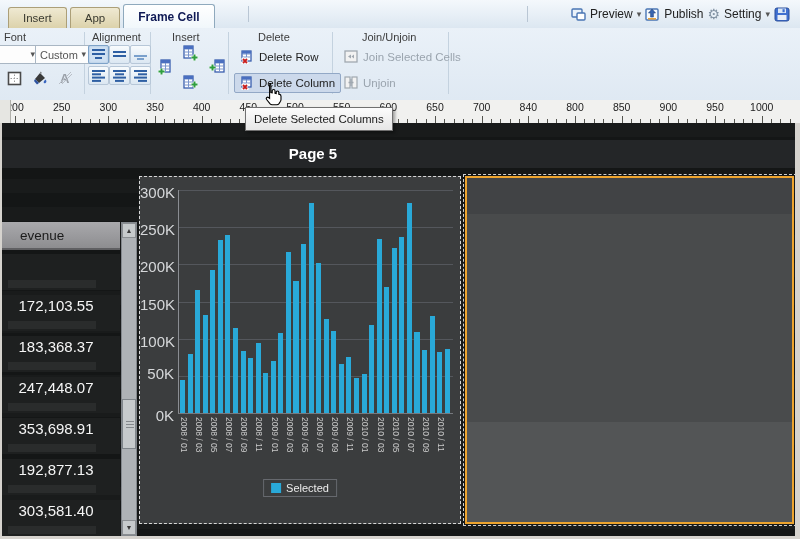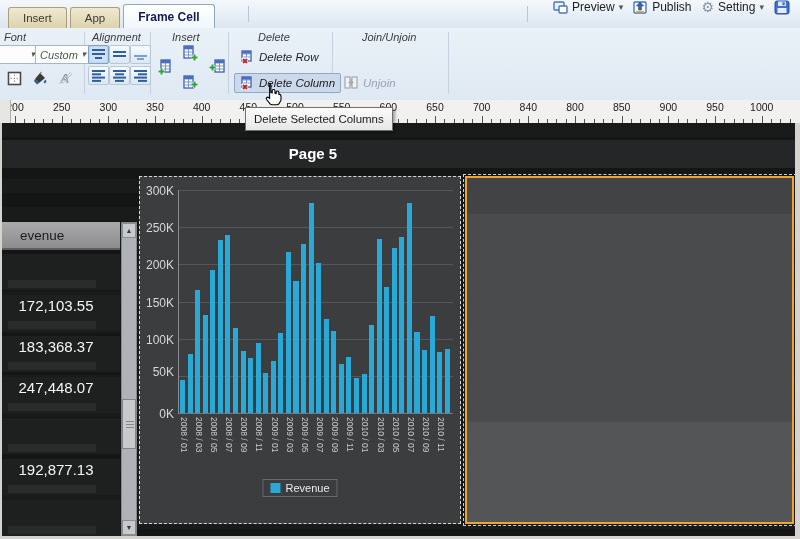--- a/index.html
+++ b/index.html
@@ -9,28 +9,28 @@
   
   .titlebar{position:absolute;left:0;top:0;width:800px;height:28px;
     background:linear-gradient(#f4f8fc,#dce7f1);border-bottom:1px solid #b5c3d3;}
   .tabs{position:absolute;left:8px;bottom:0;display:flex;align-items:flex-end;gap:3px;height:24px;}
   .tab{height:20px;padding:0 14px;display:flex;align-items:center;font-size:11.5px;color:#3a3a30;
     background:linear-gradient(#efe9d2,#dcd2ab);border:1px solid #ac9f78;border-bottom:none;
     border-radius:3px 3px 0 0;cursor:default;}
   .tab.active{height:23px;background:linear-gradient(#ffffff,#f1f7fb);border-color:#8fa9bd;
     color:#101a55;font-weight:bold;font-size:12px;}
   .tb-sep{position:absolute;top:6px;width:1px;height:16px;background:#b9c6d4;}
-  .toolbar{position:absolute;right:10px;top:0;height:28px;display:flex;align-items:flex-start;gap:10px;}
+  .toolbar{position:absolute;right:10px;top:0;height:28px;display:flex;align-items:center;gap:4px;}
   .tool{display:flex;align-items:center;gap:4px;font-size:12px;color:#222;cursor:pointer;}
   .caret{font-size:9px;color:#555;line-height:1;}
   .gear{font-size:14px;color:#8494a4;line-height:1;}
 
   
   .ribbon{position:absolute;left:0;top:28px;width:800px;height:72px;
-    background:linear-gradient(#eaf1f8,#dfe9f3);border-bottom:1px solid #b9c6d4;font-style:italic;}
+    background:linear-gradient(#eaf1f8,#dfe9f3);border-bottom:1px solid #b9c6d4;}
   .rsep{position:absolute;top:4px;width:1px;height:62px;background:#c4d2df;}
   .glabel{position:absolute;top:3px;font-size:11px;color:#3c3c3c;}
   .dropdown{position:absolute;height:17px;background:#fdfdfd;border:1px solid #a9b6c3;
     display:flex;align-items:center;justify-content:space-between;padding:0 4px;font-size:11px;color:#555;}
   .iconbtn{position:absolute;width:20px;height:20px;display:flex;align-items:center;justify-content:center;cursor:pointer;}
   .alignbtn{position:absolute;width:19px;height:17px;border:1px solid #b7c7d8;border-radius:2px;
     background:linear-gradient(#f8fbfd,#dbe7f2);display:flex;align-items:center;justify-content:center;cursor:pointer;}
   .alignbtn.active{background:#cfe0f2;border-color:#7da2c8;box-shadow:inset 0 0 2px #9fbbd8;}
   .menuitem{position:absolute;display:flex;align-items:center;gap:5px;font-size:11.5px;color:#1e1e1e;
     padding:2px 5px;border:1px solid transparent;cursor:pointer;white-space:nowrap;}
@@ -73,21 +73,21 @@
   .sbtn{position:absolute;left:0;width:14px;height:15px;background:#c6cacc;border:1px solid #8a8e92;
     box-sizing:border-box;display:flex;align-items:center;justify-content:center;
     font-size:7px;color:#3a3a3a;cursor:pointer;}
   .sthumb{position:absolute;left:0;top:176px;width:14px;height:50px;background:#c6cacc;
     border:1px solid #7f858a;box-sizing:border-box;cursor:pointer;}
   .grip{position:absolute;left:3px;width:8px;height:1px;background:#85898d;}
 
   
   .chartcell{position:absolute;left:139px;top:53px;width:322px;height:348px;background:#3b3d3e;
     border:1px dashed #d8d8d8;box-sizing:border-box;}
-  .yaxis-lab{position:absolute;width:34px;text-align:right;font-size:12px;color:#d6d8da;}
+  .yaxis-lab{position:absolute;width:34px;text-align:right;font-size:15px;color:#d6d8da;}
   .plot{position:absolute;left:38px;top:13px;width:274px;height:223px;
     border-left:1px solid #8a8d92;border-bottom:1px solid #76797e;box-sizing:content-box;}
   .gline{position:absolute;left:0;width:274px;height:1px;background:#54575c;}
   .bars{position:absolute;left:1px;bottom:0;width:273px;height:223px;display:flex;align-items:flex-end;}
   .bar{width:5.1px;margin-right:2.48px;}
   .xlabels{position:absolute;left:39px;top:240px;width:274px;height:60px;display:flex;}
   .xlab{width:7.58px;overflow:visible;writing-mode:vertical-rl;font-size:8.5px;color:#c9c9c9;
     letter-spacing:0;line-height:7.58px;white-space:nowrap;}
   .legend{position:absolute;left:50%;top:302px;transform:translateX(-50%);
     border:1px solid #66696e;padding:2px 7px;display:flex;align-items:center;gap:5px;}
@@ -320,20 +320,30 @@
             <path d="M2 4h9M2 7h9M6.5 1v10" stroke="#7a95cc" stroke-width="1"></path>
             <rect x="2" y="1" width="9" height="2.6" fill="#4a6fc0"></rect>
             <path d="M2 8 L8 14 M8 8 L2 14" stroke="#fff" stroke-width="3"></path>
             <path d="M3 9 L7 13 M7 9 L3 13" stroke="#c81e1e" stroke-width="1.8"></path>
           </svg>
       </span>
       <span>Delete Row</span>
     </div>
 
     <div class="glabel" style="left:362px">Join/Unjoin</div>
+    <div class="menuitem disabled" style="left:338px;top:19px">
+      <span>
+        <svg width="14" height="13" viewBox="0 0 14 13">
+            <rect x="1" y="1" width="12" height="11" fill="#f2f2f2" stroke="#a0a8b0" stroke-width="1.3"></rect>
+            <path d="M4 6.5 L7 4.5 L7 8.5 Z" fill="#a0a8b0"></path>
+            <path d="M10 4.5 L10 8.5 L7.5 6.5 Z" fill="#a0a8b0"></path>
+          </svg>
+      </span>
+      <span>Join Selected Cells</span>
+    </div>
     <div class="menuitem disabled" style="left:338px;top:45px">
       <span>
         <svg width="14" height="13" viewBox="0 0 14 13">
             <rect x="1" y="1" width="5" height="11" fill="#f2f2f2" stroke="#a0a8b0" stroke-width="1.2"></rect>
             <rect x="8" y="1" width="5" height="11" fill="#f2f2f2" stroke="#a0a8b0" stroke-width="1.2"></rect>
             <path d="M7 3v7M4.5 6.5h5" stroke="#a0a8b0" stroke-width="1.4"></path>
           </svg>
       </span>
       <span>Unjoin</span>
     </div>
@@ -470,31 +480,33 @@
             </div>
           </div>
           <div class="revrow">
             <div class="revcell">
               <div class="revnum">247,448.07</div>
               <div class="revstrip"></div>
             </div>
           </div>
           <div class="revrow">
             <div class="revcell">
+              <div class="revnum">353,698.91</div>
               <div class="revstrip"></div>
             </div>
           </div>
           <div class="revrow">
             <div class="revcell">
               <div class="revnum">192,877.13</div>
               <div class="revstrip"></div>
             </div>
           </div>
           <div class="revrow">
             <div class="revcell">
+              <div class="revnum">303,581.40</div>
               <div class="revstrip"></div>
             </div>
           </div>
         </div>
     </div>
 
     <div class="vscroll">
       <div class="sbtn" style="top:0">
           <span>▲</span>
         </div>
@@ -599,21 +611,21 @@
           <div class="xlab"></div>
           <div class="xlab">2010 / 07</div>
           <div class="xlab"></div>
           <div class="xlab">2010 / 09</div>
           <div class="xlab"></div>
           <div class="xlab">2010 / 11</div>
           <div class="xlab"></div>
         </div>
       <div class="legend">
         <div class="swatch" id="legswatch" style="background: rgb(41, 169, 216);"></div>
-        <div class="legtext">Revenue</div>
+        <div class="legtext">Selected</div>
       </div>
     </div>
 
     <div class="ants"></div>
     <div class="orangecell"></div>
 
     <div class="frame-left"></div>
     <div class="frame-right"></div>
   </div>
   <div class="frame-bottom"></div>

